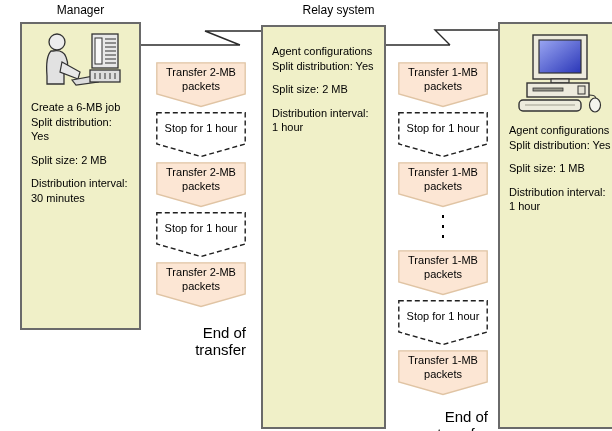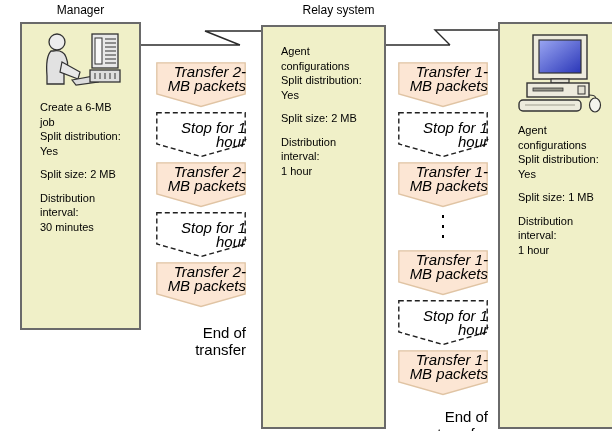--- a/index.html
+++ b/index.html
@@ -9,31 +9,31 @@
   }
   .col-title{
     position:absolute;top:3px;text-align:center;font-size:12px;z-index:3;
   }
   .column{
     position:absolute;background:#f0f0c8;border:2px solid #6a6a6a;
     box-sizing:border-box;z-index:1;
   }
   .icon-wrap{display:flex;justify-content:center;}
   .col-para{
-    padding:0 18px;font-size:11px;line-height:14.5px;
+    padding:0 9px;font-size:11px;line-height:14.5px;
     white-space:pre-line;margin:0 0 9px 0;
   }
   #connector-layer{position:absolute;left:0;top:0;z-index:0;}
   .step{position:absolute;width:90px;height:46px;z-index:2;}
   .step svg.shape{position:absolute;left:0;top:0;width:100%;height:100%;}
   .transfer path{fill:#fce6d4;stroke:#e0c4a4;stroke-width:1.3;}
   .stop path{fill:#ffffff;stroke:#1f1f1f;stroke-width:1.4;stroke-dasharray:5 3;}
   .step-label{
-    position:absolute;left:0;right:0;top:3px;text-align:right;
-    font-size:15px;line-height:14px;font-style:italic;
+    position:absolute;left:0;right:0;top:3px;text-align:center;
+    font-size:11px;line-height:14px;
   }
   .stop .step-label{top:9px;}
   .end-label{position:absolute;width:90px;text-align:right;font-size:15px;z-index:2;}
   .dots{
     position:absolute;display:flex;flex-direction:column;align-items:center;
     gap:7px;z-index:2;
   }
   .dot{width:2px;height:3px;background:#000;}
 </style>
 </head>

